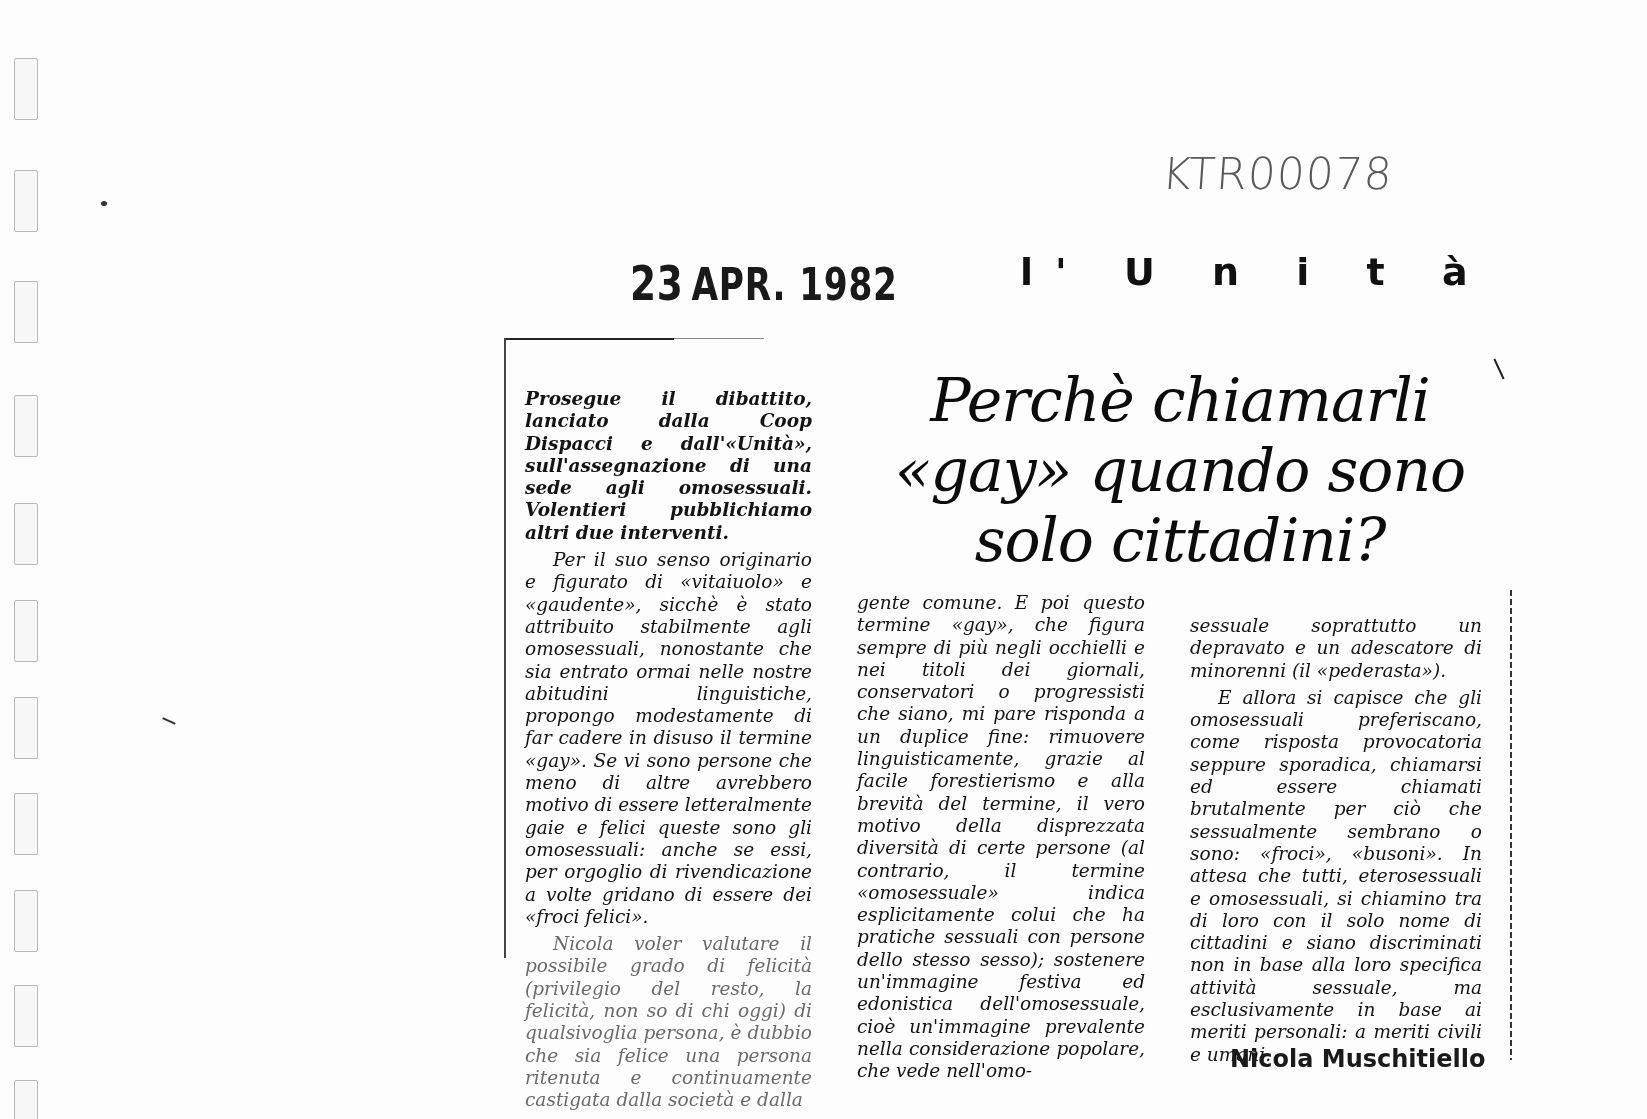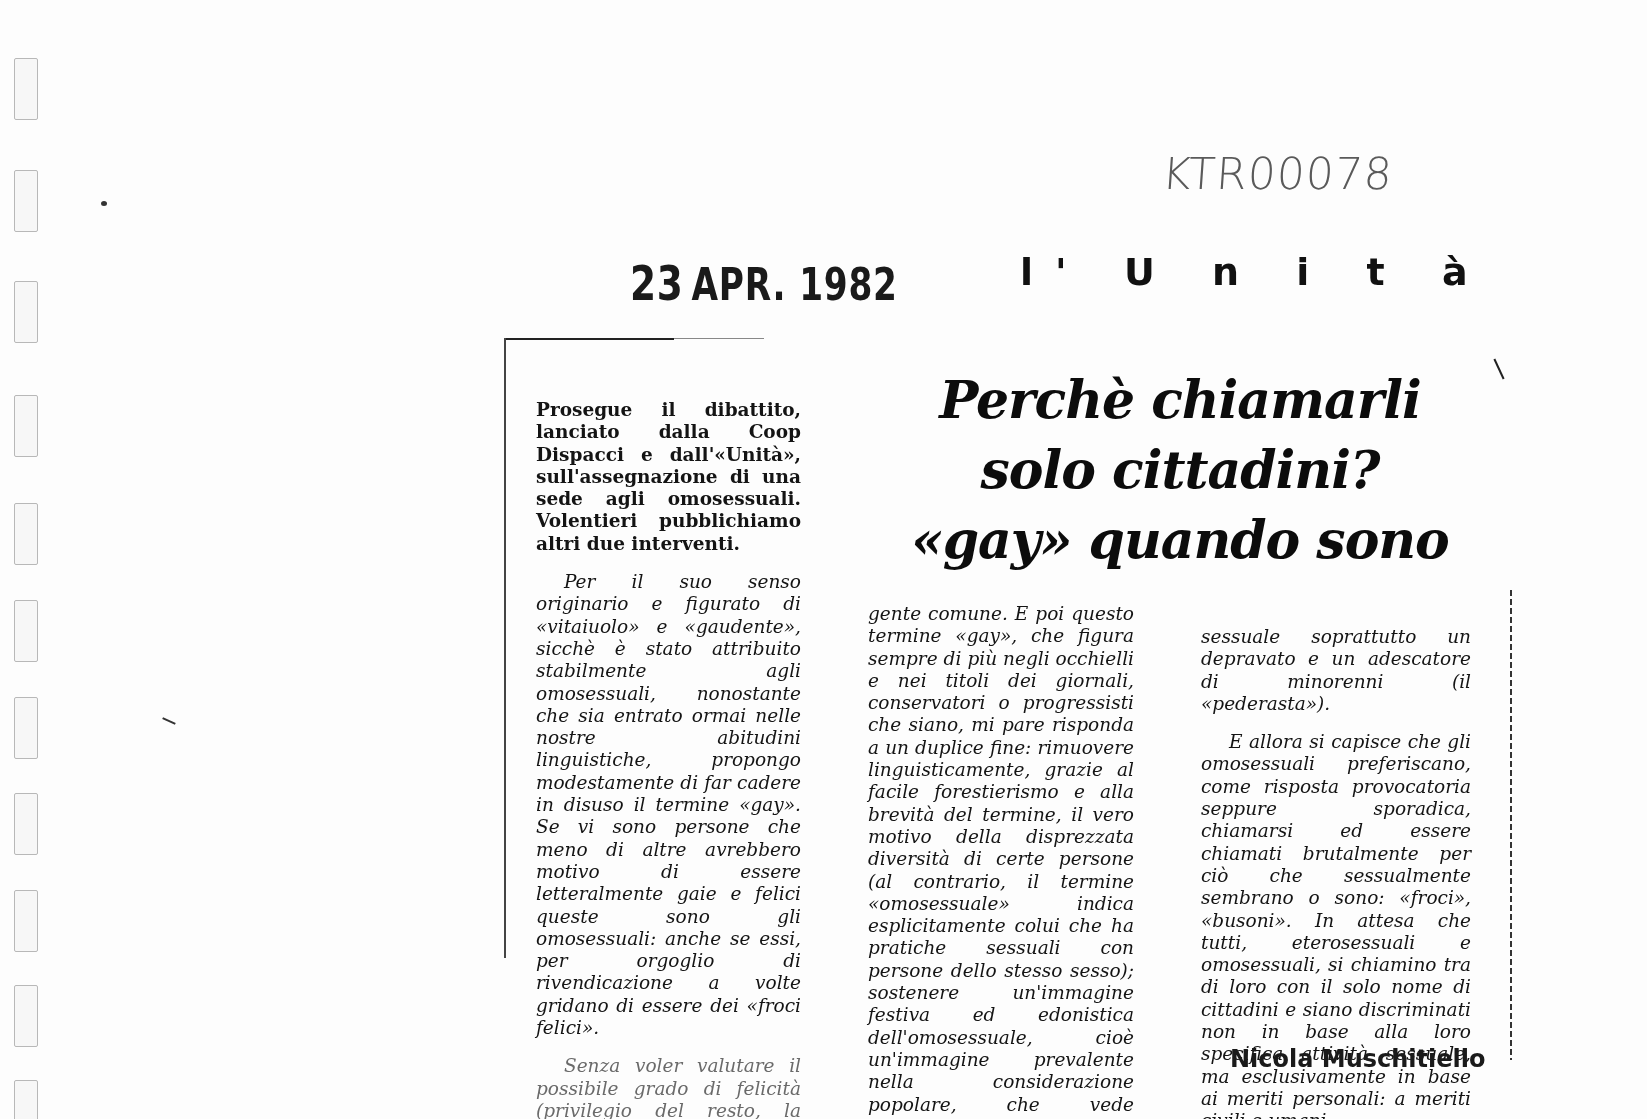--- a/index.html
+++ b/index.html
@@ -19,25 +19,25 @@
          font-family:"DejaVu Sans", sans-serif; font-weight:900; font-size:38px;
          letter-spacing:22px; color:#111; }
   .top-rule { position:absolute; left:504px; top:338px; width:170px; height:2px; background:#222; }
   .top-rule2 { position:absolute; left:674px; top:338px; width:90px; height:1px; background:#888; }
   .left-rule { position:absolute; left:504px; top:338px; width:2px; height:620px; background:#444; }
   .right-rule { position:absolute; left:1510px; top:590px; width:1.5px; height:470px;
          background:repeating-linear-gradient(#333 0 6px, transparent 6px 9px); }
   .corner-mark { position:absolute; left:1498px; top:358px; width:2px; height:22px;
          background:#222; transform:rotate(-25deg); }
   .headline { position:absolute; left:880px; top:365px; width:600px;
-         font-family:"DejaVu Serif", serif; font-weight:bold; font-style:italic;
-         font-size:52px; line-height:70px; text-align:center; color:#0c0c0c;
+         font-family:"DejaVu Serif", serif; font-weight:normal; font-style:italic;
+         font-size:60px; line-height:70px; text-align:center; color:#0c0c0c;
          letter-spacing:-1px; }
   .col { position:absolute; font-size:18.5px; line-height:22.3px; text-align:justify; }
-  .col p { margin:16px; }
+  .col p { margin:5px;font-style:italic; }
   .lead { font-weight:bold; font-style:normal; }
   .body-it { font-style:italic; }
   .indent { text-indent:28px; }
   .col1 { left:520px; top:383px; width:297px; }
   .col2 { left:852px; top:587px; width:298px; }
   .col3 { left:1185px; top:610px; width:302px; }
   .byline { position:absolute; left:1230px; top:1045px;
          font-family:"DejaVu Sans", sans-serif; font-weight:bold; font-size:24px; color:#1a1a1a; }
   .faded { color:#6a6a6a; }
 </style>
@@ -67,28 +67,28 @@
 <div class="masthead">l' U n i t à</div>
 
 <div class="top-rule"></div>
 <div class="top-rule2"></div>
 <div class="left-rule"></div>
 <div class="right-rule"></div>
 <div class="corner-mark"></div>
 
 <div class="headline">
   <div>Perchè chiamarli</div>
+  <div>«gay» quando sono</div>
   <div>solo cittadini?</div>
-  <div>«gay» quando sono</div>
 </div>
 
 <div class="col col1">
   <p class="lead">Prosegue il dibattito, lanciato dalla Coop Dispacci e dall'«Unità», sull'assegnazione di una sede agli omosessuali. Volentieri pubblichiamo altri due interventi.</p>
   <p class="body-it indent">Per il suo senso originario e figurato di «vitaiuolo» e «gaudente», sicchè è stato attribuito stabilmente agli omosessuali, nonostante che sia entrato ormai nelle nostre abitudini linguistiche, propongo modestamente di far cadere in disuso il termine «gay». Se vi sono persone che meno di altre avrebbero motivo di essere letteralmente gaie e felici queste sono gli omosessuali: anche se essi, per orgoglio di rivendicazione a volte gridano di essere dei «froci felici».</p>
-  <p class="body-it indent faded">Senza voler valutare il possibile grado di felicità (privilegio del resto, la felicità, non so di chi oggi) di qualsivoglia persona, è dubbio che sia felice una persona ritenuta e continuamente castigata dalla società e dalla</p>
+  <p class="body-it indent faded">Nicola voler valutare il possibile grado di felicità (privilegio del resto, la felicità, non so di chi oggi) di qualsivoglia persona, è dubbio che sia felice una persona ritenuta e continuamente castigata dalla società e dalla</p>
 </div>
 
 <div class="col col2">
   <p class="body-it">gente comune. E poi questo termine «gay», che figura sempre di più negli occhielli e nei titoli dei giornali, conservatori o progressisti che siano, mi pare risponda a un duplice fine: rimuovere linguisticamente, grazie al facile forestierismo e alla brevità del termine, il vero motivo della disprezzata diversità di certe persone (al contrario, il termine «omosessuale» indica esplicitamente colui che ha pratiche sessuali con persone dello stesso sesso); sostenere un'immagine festiva ed edonistica dell'omosessuale, cioè un'immagine prevalente nella considerazione popolare, che vede nell'omo-</p>
 </div>
 
 <div class="col col3">
   <p class="body-it">sessuale soprattutto un depravato e un adescatore di minorenni (il «pederasta»).</p>
   <p class="body-it indent">E allora si capisce che gli omosessuali preferiscano, come risposta provocatoria seppure sporadica, chiamarsi ed essere chiamati brutalmente per ciò che sessualmente sembrano o sono: «froci», «busoni». In attesa che tutti, eterosessuali e omosessuali, si chiamino tra di loro con il solo nome di cittadini e siano discriminati non in base alla loro specifica attività sessuale, ma esclusivamente in base ai meriti personali: a meriti civili e umani.</p>
 </div>

